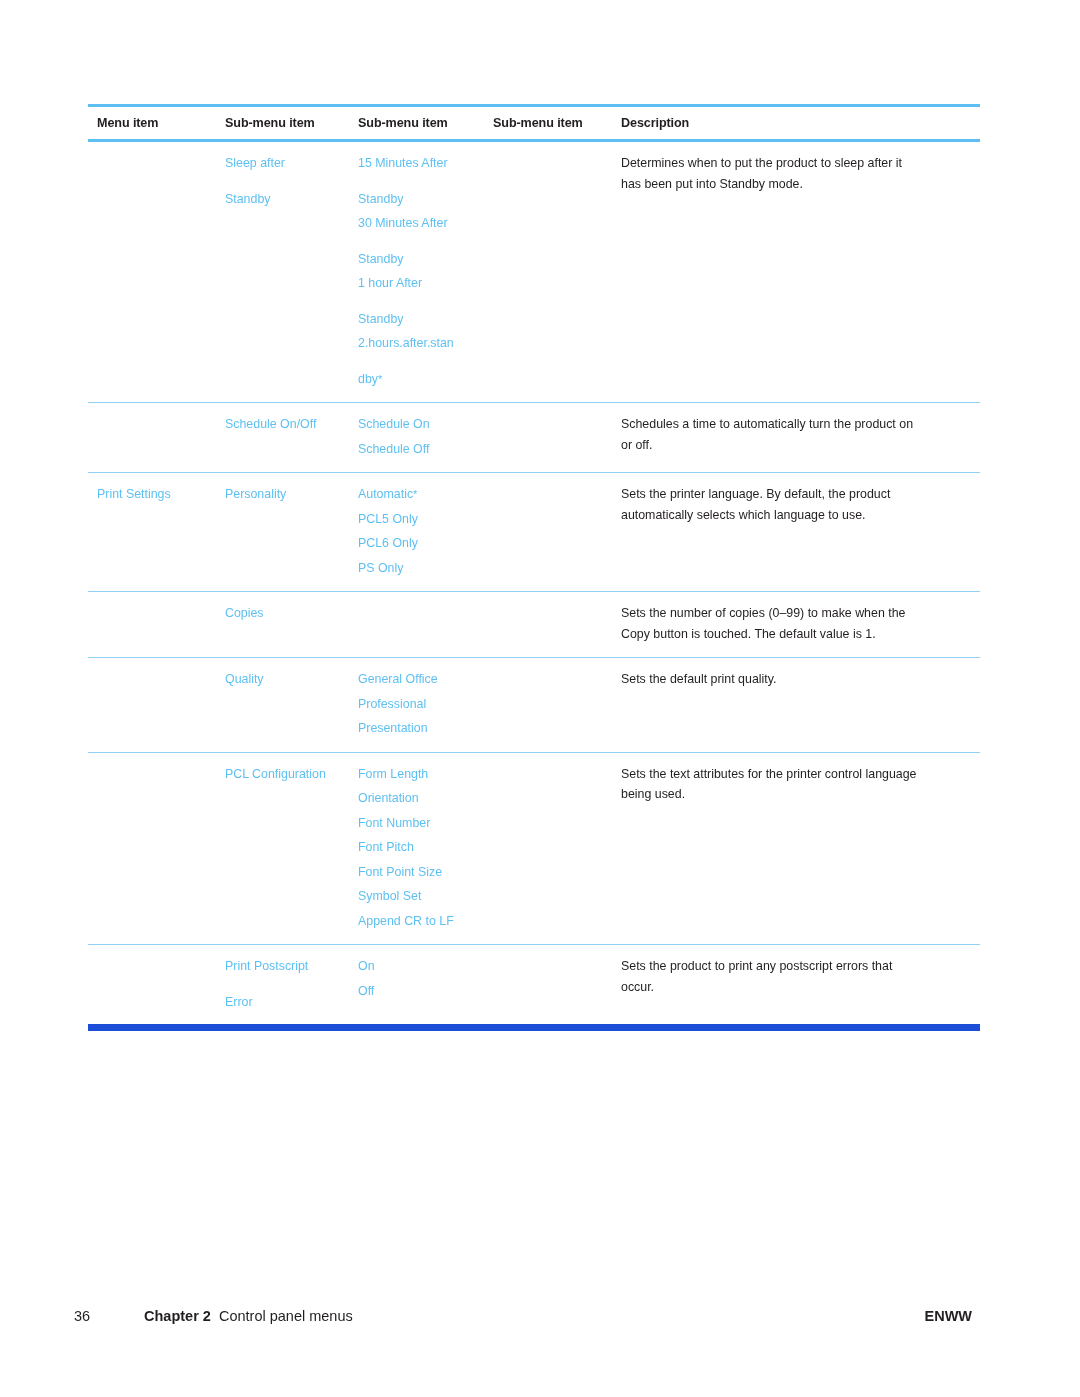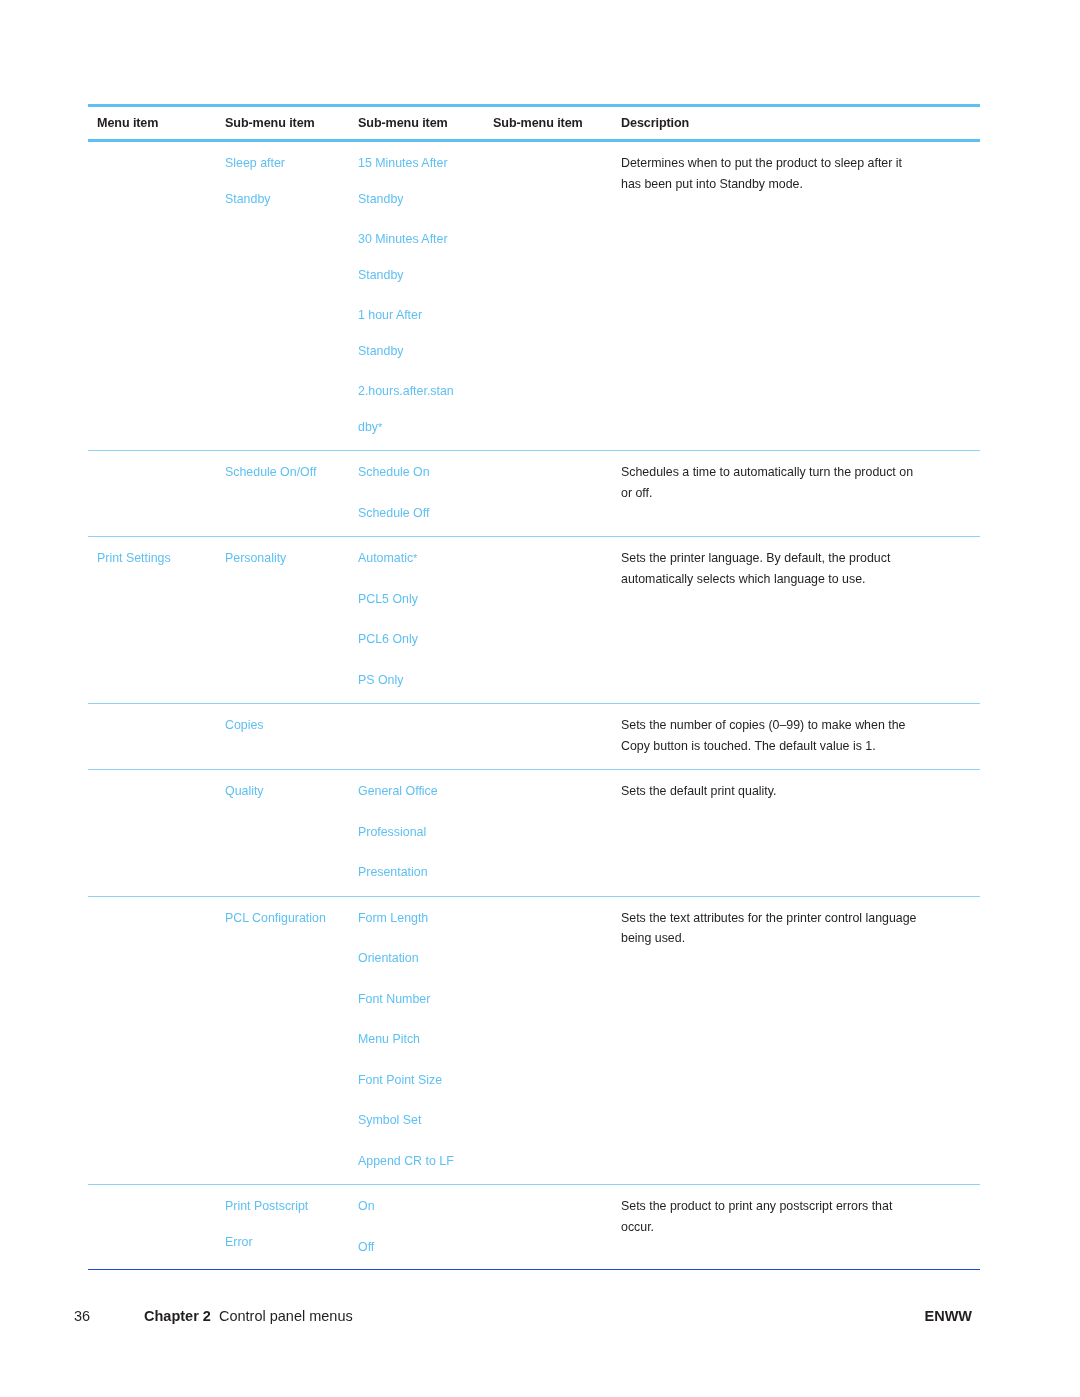--- a/index.html
+++ b/index.html
@@ -58,33 +58,33 @@
     padding: 11px 12px 13px 9px;
     border-top: 1px solid #8ed3f5;
     line-height: 20.5px;
   }
 
   .menu-table tbody tr:first-child td {
     border-top: none;
   }
 
   .menu-table tbody tr.last-row td {
-    border-bottom: 1px solid #1d4ed8;
+    border-bottom: 7px solid #1d4ed8;
     padding-bottom: 12px;
   }
 
   
   .opt {
     color: #5ec0f2;
   }
   .opt .line {
     display: block;
   }
   .opt .line + .line {
-    margin-top: 20px;
+    margin-top: 4px;
   }
   
   .opt .line.cont {
     margin-top: 15px;
   }
 
   .desc {
     color: #231f20;
     font-size: 12.4px;
     line-height: 20.5px;
@@ -235,21 +235,21 @@
         </tr>
         <tr>
           <td class="opt"></td>
           <td class="opt">
             <span class="line">PCL Configuration</span>
           </td>
           <td class="opt">
             <span class="line">Form Length</span>
             <span class="line">Orientation</span>
             <span class="line">Font Number</span>
-            <span class="line">Menu Pitch</span>
+            <span class="line">Font Pitch</span>
             <span class="line">Font Point Size</span>
             <span class="line">Symbol Set</span>
             <span class="line">Append CR to LF</span>
           </td>
           <td class="opt"></td>
           <td class="desc">
             <span class="line">Sets the text attributes for the printer control language</span>
             <span class="line">being used.</span>
           </td>
         </tr>

